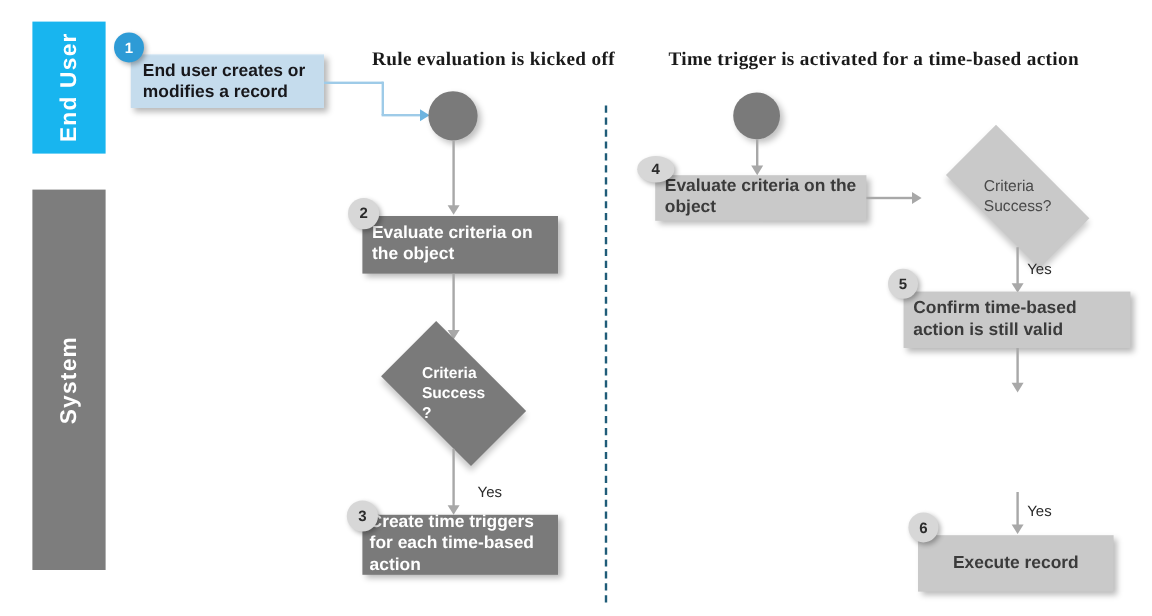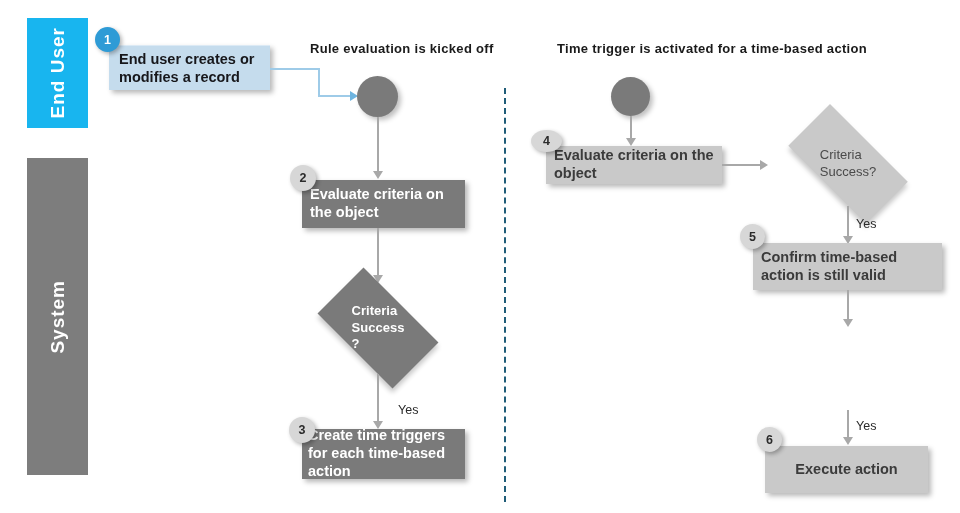--- a/index.html
+++ b/index.html
@@ -38,25 +38,26 @@
   #lane-enduser span { font-size: 19px; }
   #lane-system {
     left: 27px; top: 158px; width: 61px; height: 317px;
     background: #7d7d7d;
   }
   #lane-system span { font-size: 19px; }
 
   
   .col-title {
     position: absolute;
-    font-size: 13px;
+    font-size: 16px;
     font-weight: bold;
     color: #1a1a1a;
     white-space: nowrap;
     letter-spacing: .3px;
+    font-family: Liberation Serif, serif;
   }
   #title-left  { left: 310px; top: 41px; }
   #title-right { left: 557px; top: 41px; }
 
   
   #divider {
     position: absolute;
     left: 504px; top: 88px;
     width: 0; height: 414px;
     border-left: 2px dashed #1f5c78;
@@ -253,16 +254,16 @@
   <div class="badge badge-grey" style="left:740px; top:224px; width:25px; height:25px;">5</div>
 
   <div class="vline" style="left:847px; top:290px; height:32px;"></div>
   <div class="arrowhead arrow-down" style="left:843px; top:319px;"></div>
 
 
   <div class="vline" style="left:847px; top:410px; height:30px;"></div>
   <div class="arrowhead arrow-down" style="left:843px; top:437px;"></div>
   <div class="edge-label" style="left:856px; top:419px;">Yes</div>
 
-  <div class="node rect rect-light" style="left:765px; top:446px; width:163px; height:47px; padding:0 8px;">Execute action</div>
+  <div class="node rect rect-light" style="left:765px; top:446px; width:163px; height:47px; padding:0 8px;">Execute record</div>
   <div class="badge badge-grey" style="left:757px; top:427px; width:25px; height:25px;">6</div>
 
 </div>
 
 </body></html>

